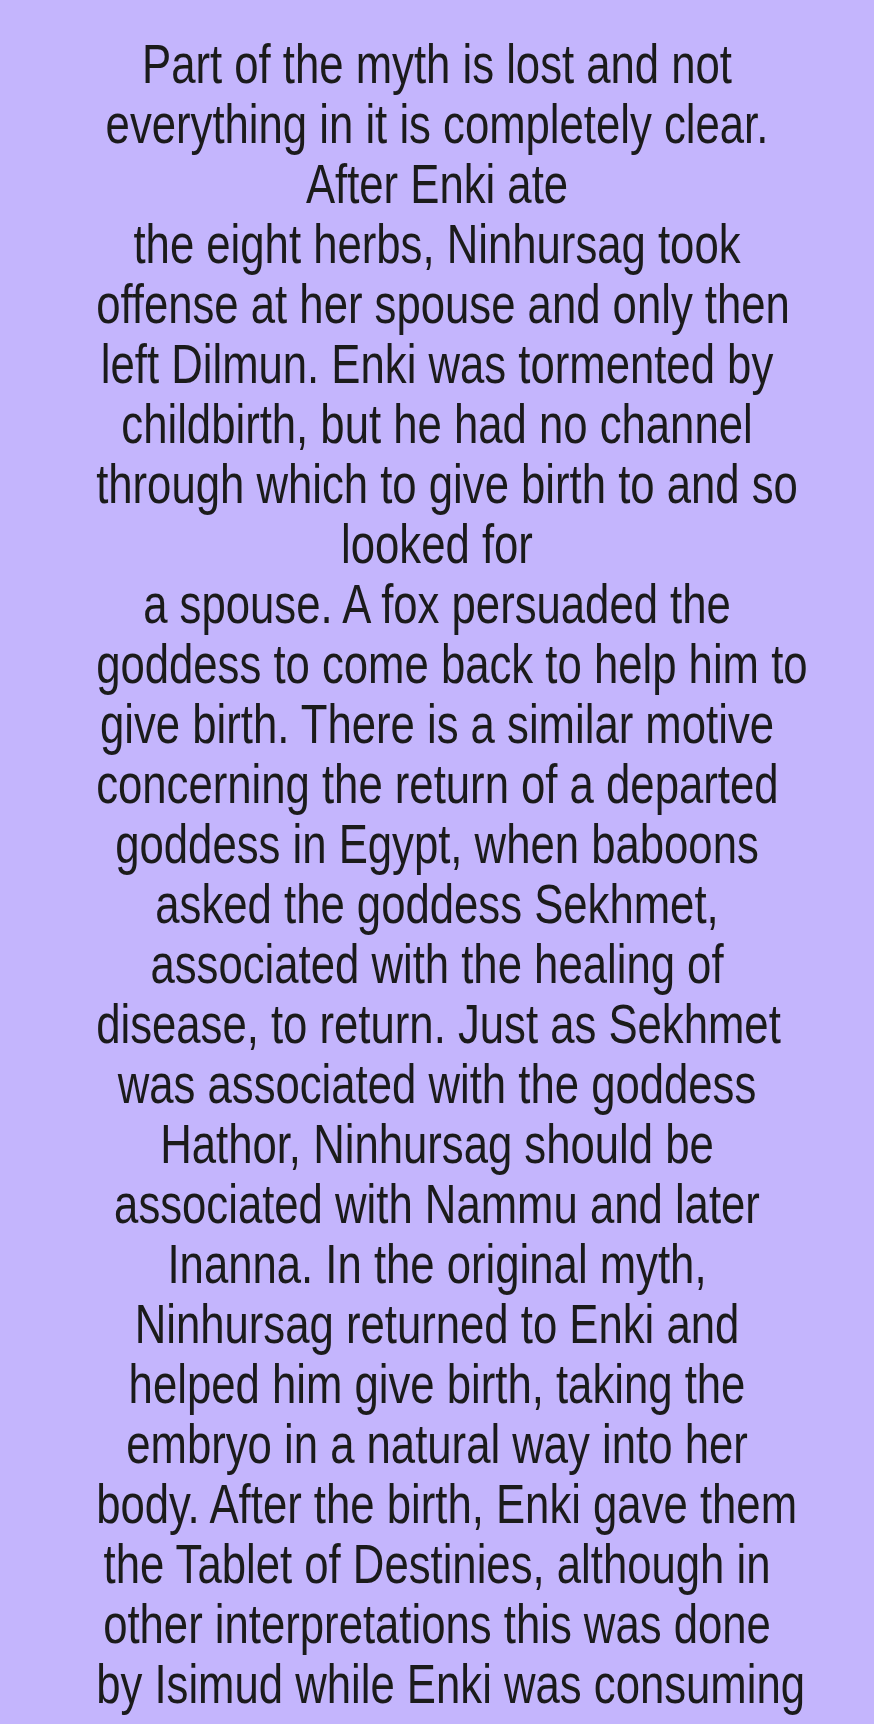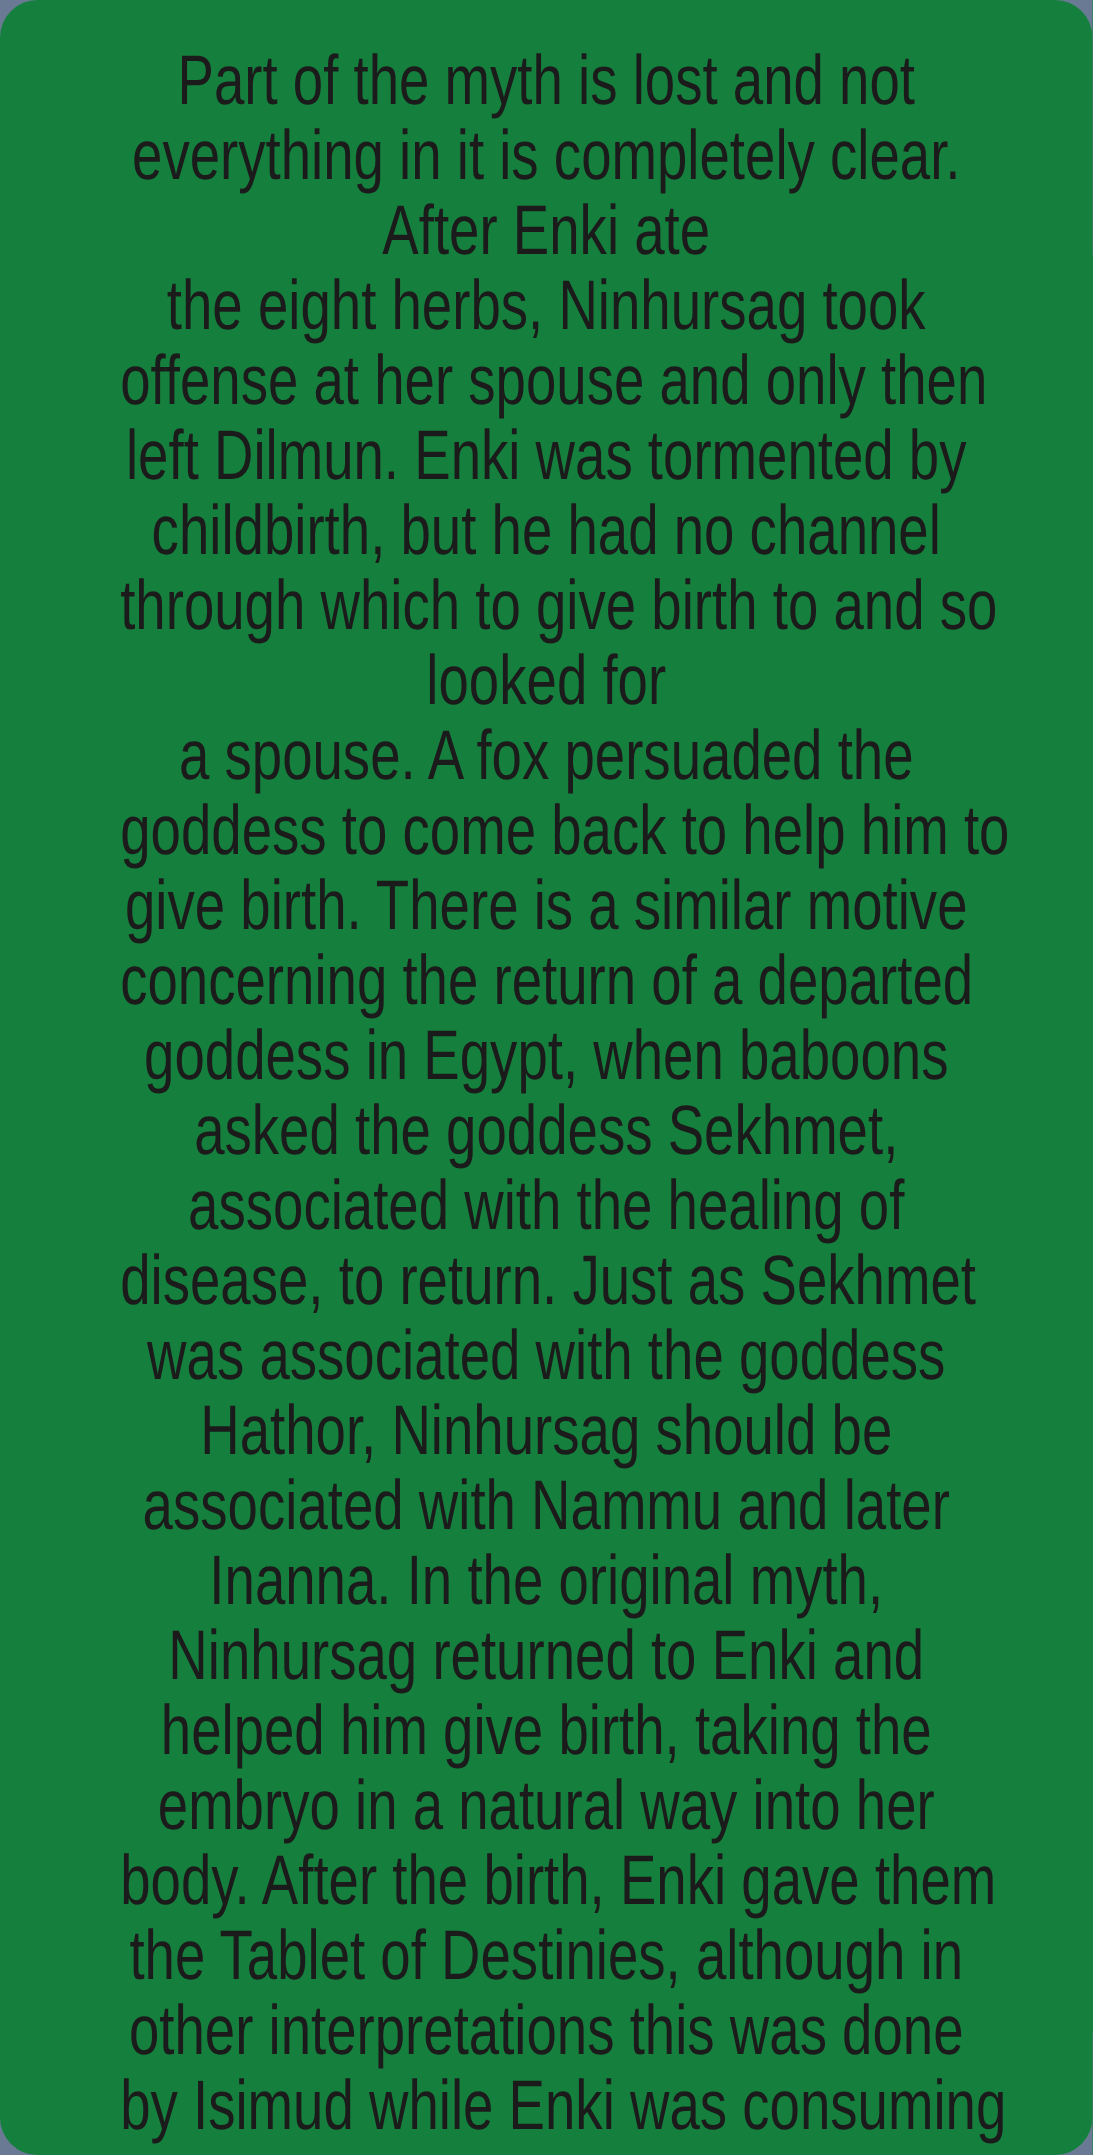--- a/index.html
+++ b/index.html
@@ -31,21 +31,21 @@
   }
   .text-line {
     white-space: nowrap;
     transform: scaleX(0.78);
     transform-origin: 50% 50%;
   }
 </style>
 </head>
 <body style="background: rgb(106, 122, 148);">
 
-<div class="page" style="background: #15803d; border-radius: 30px;">
+<div class="page" style="background: #c4b5fd;">
   <div class="text-block" id="text-block" style="color: rgb(27, 27, 27);">
       <div class="text-line">Part of the myth is lost and not</div>
       <div class="text-line">everything in it is completely clear.</div>
       <div class="text-line">After Enki ate</div>
       <div class="text-line">the eight herbs, Ninhursag took</div>
       <div class="text-line">offense at her spouse and only then</div>
       <div class="text-line">left Dilmun. Enki was tormented by</div>
       <div class="text-line">childbirth, but he had no channel</div>
       <div class="text-line">through which to give birth to and so</div>
       <div class="text-line">looked for</div>

